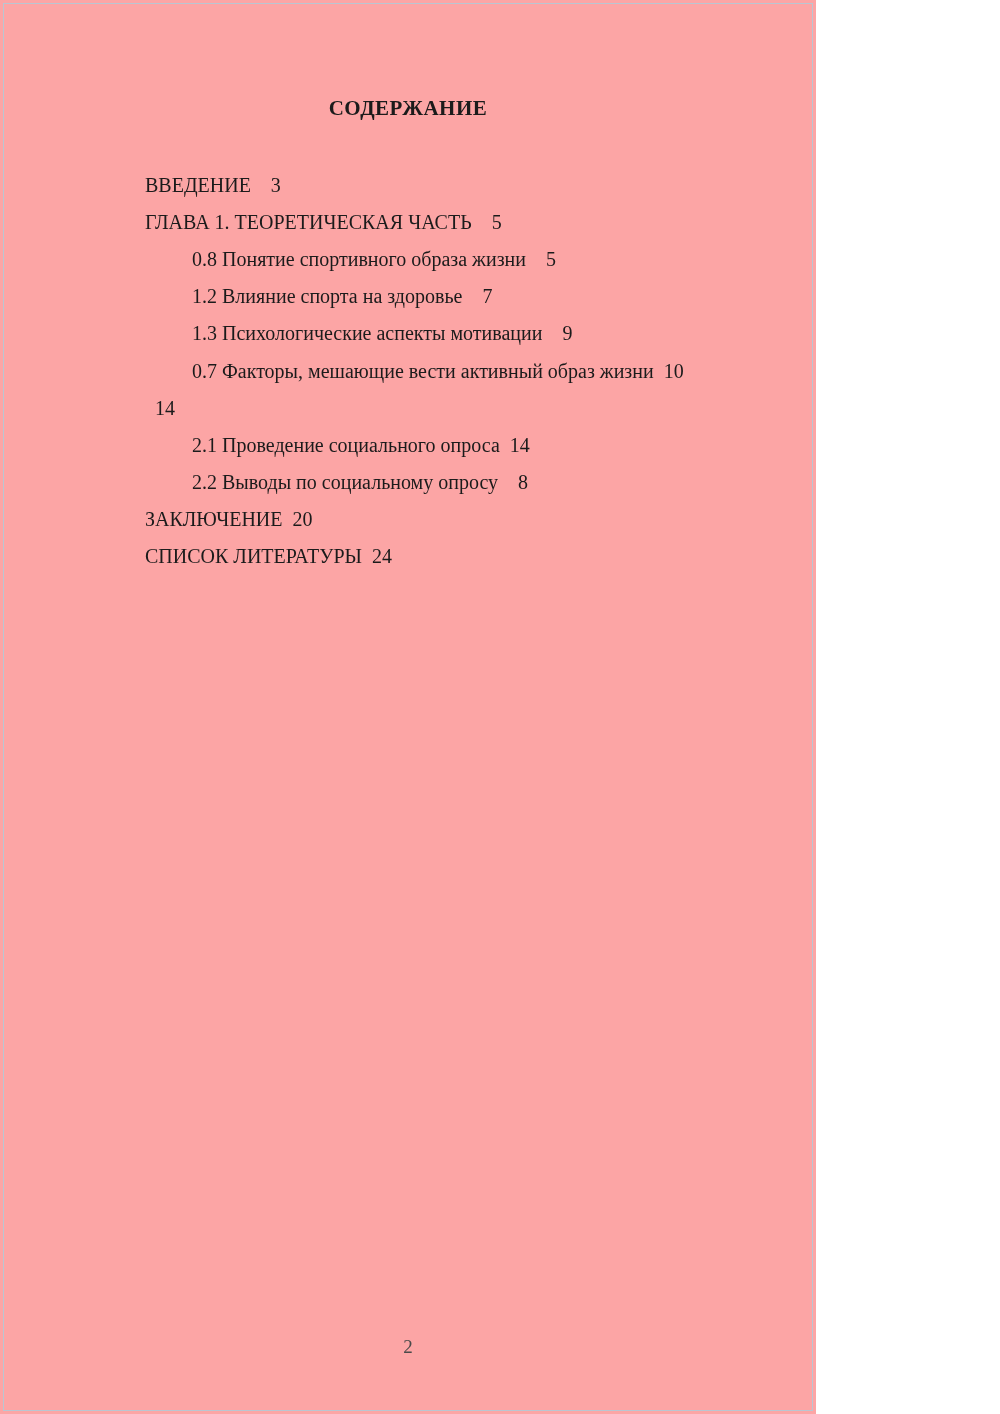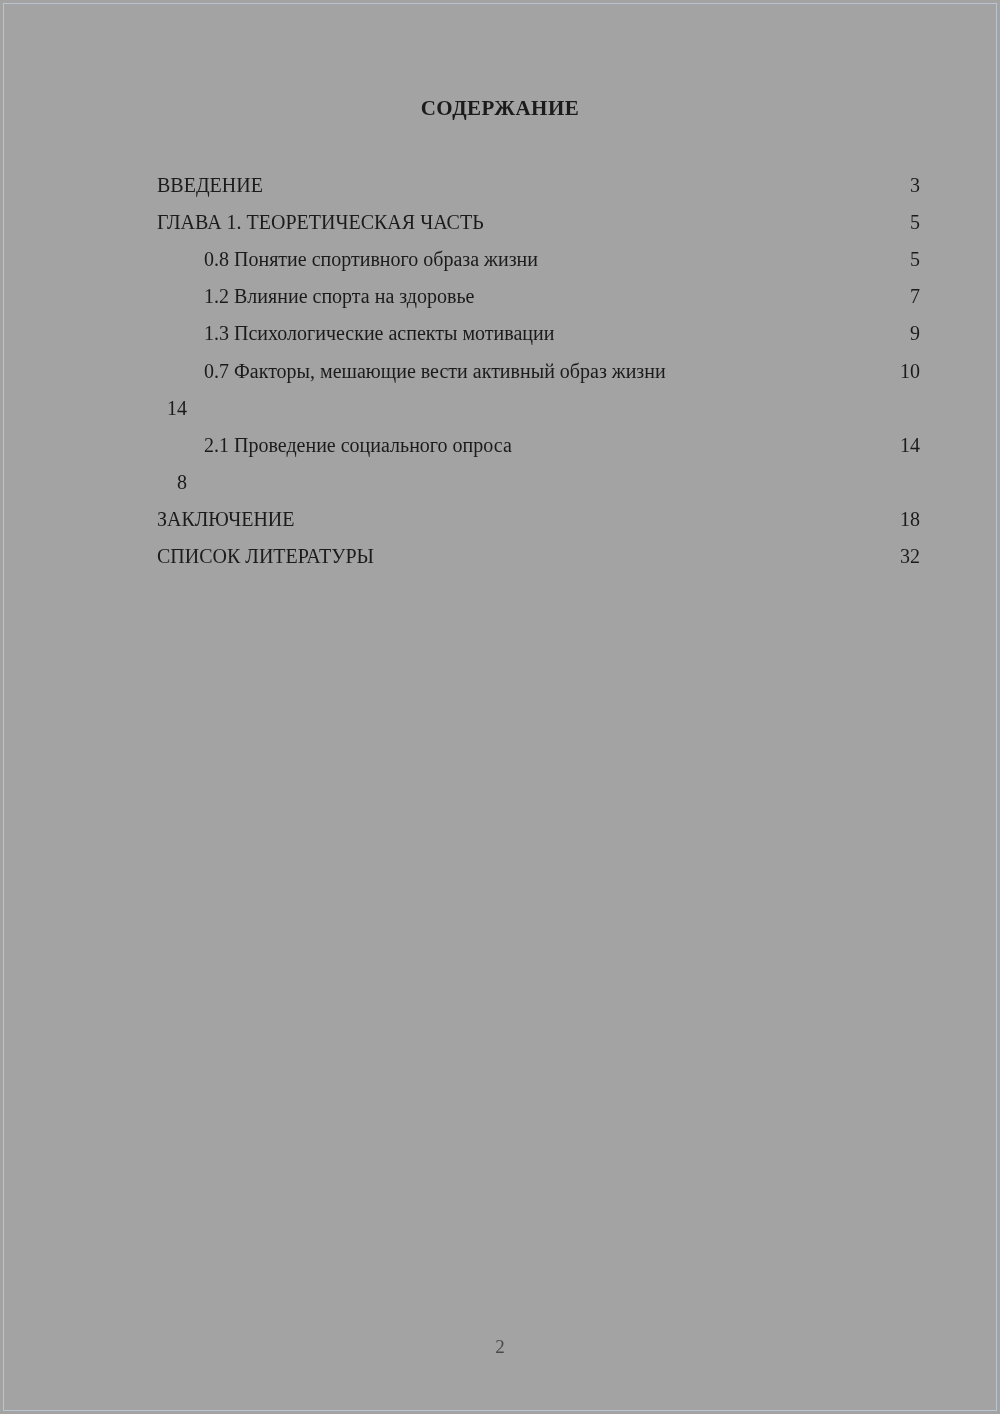--- a/index.html
+++ b/index.html
@@ -9,23 +9,23 @@
     background: #ffffff;
   }
   body {
     width: 1000px;
     height: 1414px;
     font-family: "Liberation Serif", "DejaVu Serif", serif;
     color: #1b1b1b;
   }
   .page {
     position: relative;
-    width: 1000px;
+    width: 816px;
     height: 1414px;
-    background: #a3a3a3;
+    background: #fca5a5;
     overflow: hidden;
   }
   .page-border {
     position: absolute;
     inset: 3px;
     border: 1px solid #b9c6d2;
     pointer-events: none;
   }
   .doc-title {
     position: absolute;
@@ -39,26 +39,25 @@
     letter-spacing: 0.5px;
   }
   .toc {
     position: absolute;
     top: 166px;
     left: 145px;
     right: 80px;
   }
   .toc-row {
     display: flex;
-    justify-content: space-between;
+    justify-content: flex-start;
     align-items: center;
     height: 37.2px;
     font-size: 20px;
     line-height: 1;
-    margin-left: 12px;
   }
   .toc-row .toc-label {
     white-space: nowrap;
   }
   .toc-row.indent .toc-label {
     padding-left: 47px;
   }
   .toc-row .toc-page {
     white-space: nowrap;
     text-align: right;
@@ -108,26 +107,27 @@
     <span class="toc-page">10</span>
   </div>
       <div class="toc-row">
     <span class="toc-page">14</span>
   </div>
       <div class="toc-row indent">
     <span class="toc-label">2.1 Проведение социального опроса</span>
     <span class="toc-page">14</span>
   </div>
       <div class="toc-row indent">
+    <span class="toc-label">2.2 Выводы по социальному опросу</span>
     <span class="toc-page">8</span>
   </div>
       <div class="toc-row">
     <span class="toc-label">ЗАКЛЮЧЕНИЕ</span>
-    <span class="toc-page">18</span>
+    <span class="toc-page">20</span>
   </div>
       <div class="toc-row">
     <span class="toc-label">СПИСОК ЛИТЕРАТУРЫ</span>
-    <span class="toc-page">32</span>
+    <span class="toc-page">24</span>
   </div>
     </div>
 
   <div class="footer-page-number">2</div>
 </div>
 
 </body></html>

